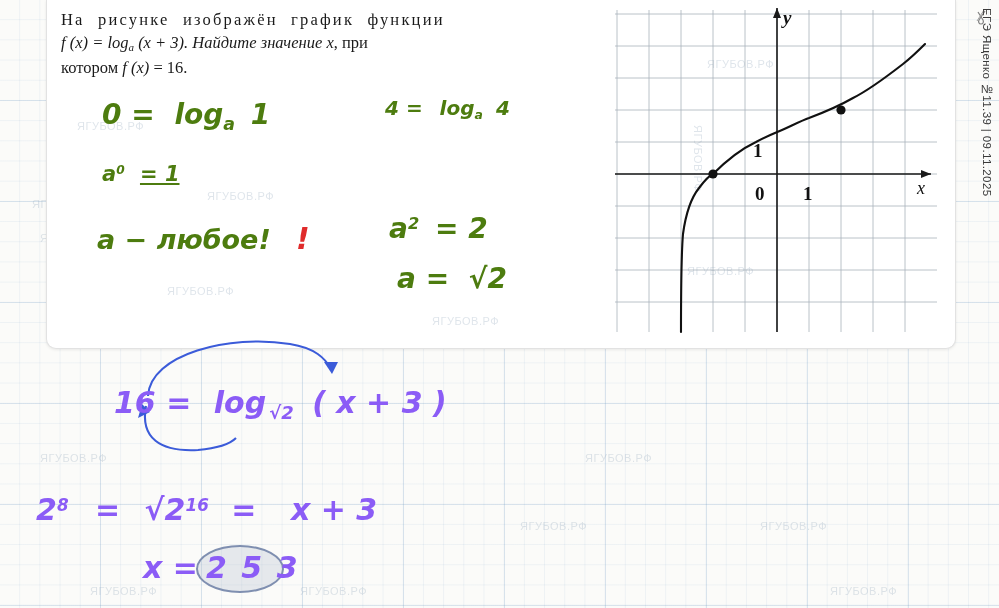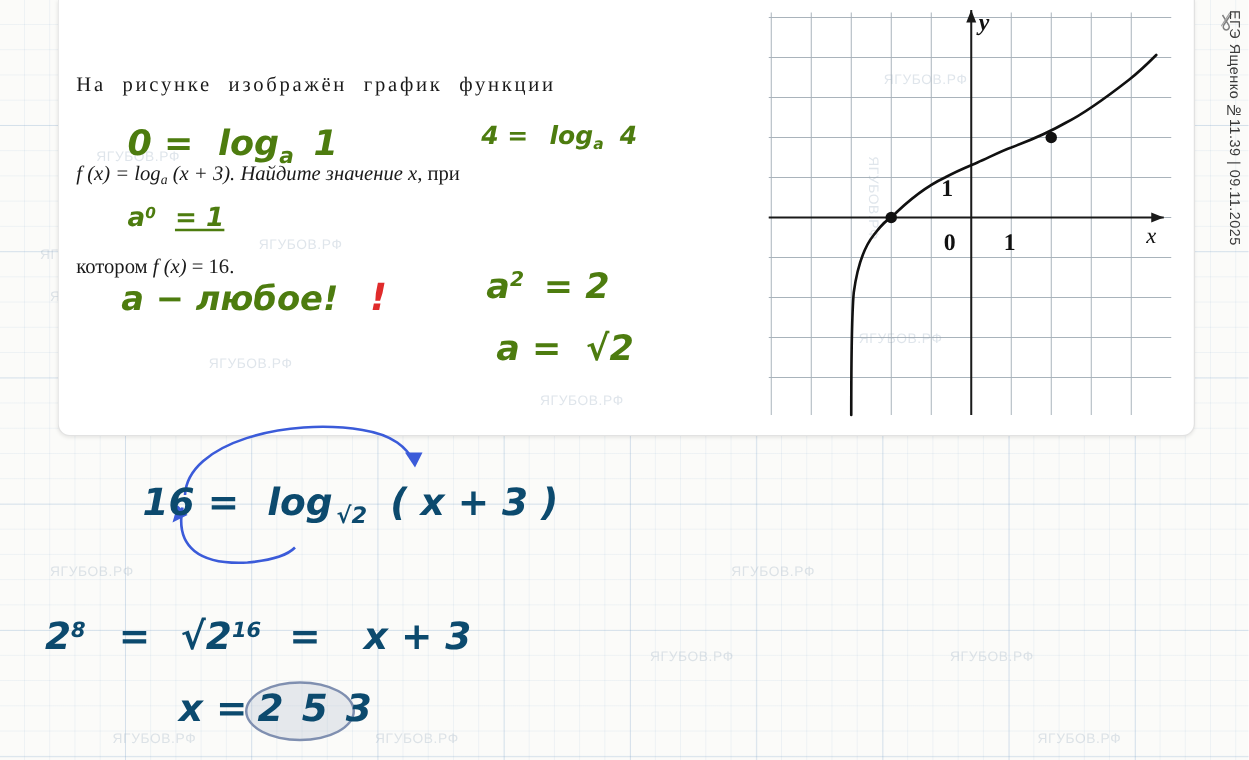--- a/index.html
+++ b/index.html
@@ -61,42 +61,42 @@
     position: absolute;
     left: 14px;
     top: 8px;
     width: 470px;
     font-family: "Liberation Serif", serif;
     font-size: 16.5px;
     line-height: 1.42;
     color: #1a1a1a;
     text-align: justify;
   }
-  #task-text .ln { display: block; margin-top: 48px; }
+  #task-text .ln { display: block; }
   .sp-wide { letter-spacing: 2.2px; word-spacing: 7px; }
   .mathi { font-style: italic; }
   .sub { font-size: 11px; vertical-align: -3px; font-style: italic; }
 
   
   .hand {
     position: absolute;
     color: #4d7c0f;
     font-family: "DejaVu Sans", sans-serif;
     font-style: italic;
     font-weight: bold;
     white-space: nowrap;
     user-select: none;
   }
   .hand .small { font-size: 0.62em; vertical-align: -0.35em; font-style: italic; }
   .hand .sup { font-size: 0.58em; vertical-align: 0.55em; }
 
   
   .hand-blue {
     position: absolute;
-    color: #0c4a6e;
+    color: #8b5cf6;
     font-family: "DejaVu Sans", sans-serif;
     font-style: italic;
     font-weight: bold;
     white-space: nowrap;
     user-select: none;
   }
   .hand-blue .small { font-size: 0.60em; vertical-align: -0.35em; }
   .hand-blue .sup { font-size: 0.56em; vertical-align: 0.55em; }
 
   

